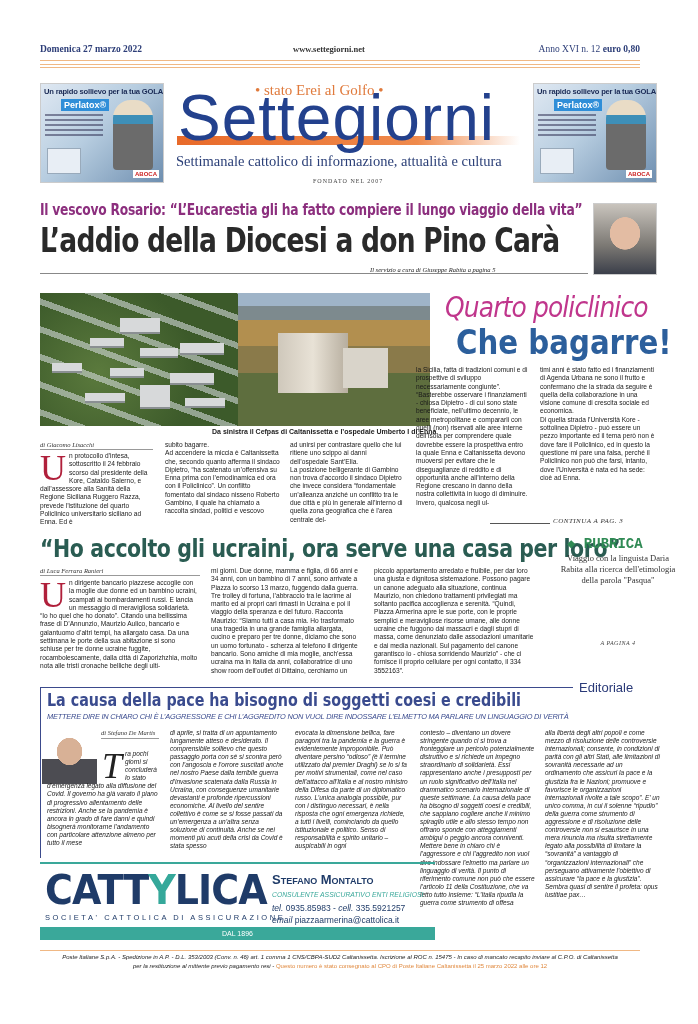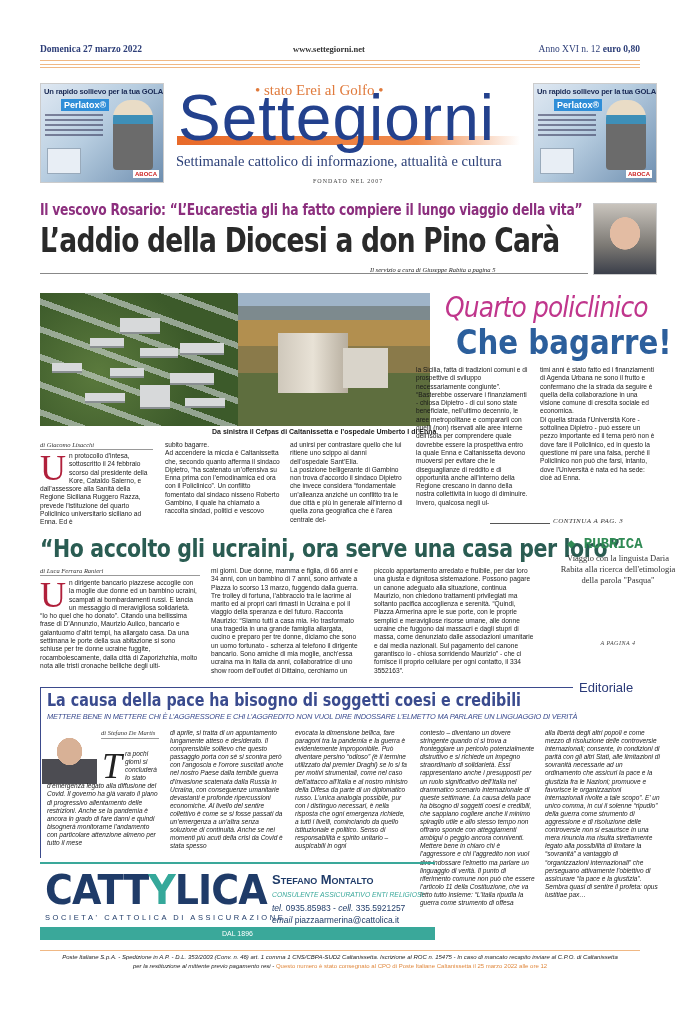--- a/index.html
+++ b/index.html
@@ -167,21 +167,21 @@
 <div class="abs col" style="left:374px;top:567px;width:160px">piccolo appartamento arredato e fruibile, per dar loro una giusta e dignitosa sistemazione. Possono pagare un canone adeguato alla situazione, continua Maurizio, non chiedono trattamenti privilegiati ma soltanto pacifica accoglienza e serenità. “Quindi, Piazza Armerina apre le sue porte, con le proprie semplici e meravigliose risorse umane, alle donne ucraine che fuggono dai massacri e dagli stupri di massa, come denunziato dalle associazioni umanitarie e dai media nazionali. Sul pagamento del canone garantisco io - chiosa sorridendo Maurizio” - che ci fornisce il proprio cellulare per ogni contatto, il 334 3552163”.</div>
 
 <div class="abs rubrica-h">◆ RUBRICA</div>
 <div class="abs rubrica-b">Viaggio con la linguista Daria Rabita alla ricerca dell'etimologia della parola "Pasqua"</div>
 <div class="abs rubrica-p">A PAGINA 4</div>
 
 <div class="abs edit-rule"></div>
 <div class="abs edit-label">Editoriale</div>
 <div class="abs edit-box"></div>
 <div class="abs edit-title">La causa della pace ha bisogno di soggetti coesi e credibili</div>
-<div class="abs edit-sub">METTERE BENE IN METTERE CHI È L’AGGRESSORE E CHI L’AGGREDITO NON VUOL DIRE INDOSSARE L’ELMETTO MA PARLARE UN LINGUAGGIO DI VERITÀ</div>
+<div class="abs edit-sub">METTERE DIRE IN CHIARO CHI È L’AGGRESSORE E CHI L’AGGREDITO NON VUOL DIRE INDOSSARE L’ELMETTO MA PARLARE UN LINGUAGGIO DI VERITÀ</div>
 <div class="abs auth-photo"></div>
 <div class="abs byline" style="left:101px;top:729px;width:58px;white-space:normal;line-height:8px">di Stefano De Martis</div>
 <div class="abs ecol" style="left:47px;top:750px;width:113px"><span class="dropcap" style="color:#222;margin-left:55px">T</span><span>ra pochi giorni si concluderà lo stato d’emergenza legato alla diffusione del Covid. Il governo ha già varato il piano di progressivo allentamento delle restrizioni. Anche se la pandemia è ancora in grado di fare danni e quindi bisognerà monitorarne l’andamento con particolare attenzione almeno per tutto il mese</span></div>
 <div class="abs ecol" style="left:170px;top:729px;width:115px">di aprile, si tratta di un appuntamento lungamente atteso e desiderato. Il comprensibile sollievo che questo passaggio porta con sé si scontra però con l’angoscia e l’orrore suscitati anche nel nostro Paese dalla terribile guerra d’invasione scatenata dalla Russia in Ucraina, con conseguenze umanitarie devastanti e profonde ripercussioni economiche. Al livello del sentire collettivo è come se si fosse passati da un’emergenza a un’altra senza soluzione di continuità. Anche se nei momenti più acuti della crisi da Covid è stata spesso</div>
 <div class="abs ecol" style="left:295px;top:729px;width:115px">evocata la dimensione bellica, fare paragoni tra la pandemia e la guerra è evidentemente improponibile. Può diventare persino “odioso” (è il termine utilizzato dal premier Draghi) se lo si fa per motivi strumentali, come nel caso dell’attacco all’Italia e al nostro ministro della Difesa da parte di un diplomatico russo. L’unica analogia possibile, pur con i distinguo necessari, è nella risposta che ogni emergenza richiede, a tutti i livelli, cominciando da quello istituzionale e politico. Senso di responsabilità e spirito unitario – auspicabili in ogni</div>
 <div class="abs ecol" style="left:420px;top:729px;width:115px">contesto – diventano un dovere stringente quando ci si trova a fronteggiare un pericolo potenzialmente distruttivo e si richiede un impegno straordinario di solidarietà. Essi rappresentano anche i presupposti per un ruolo significativo dell’Italia nel drammatico scenario internazionale di queste settimane. La causa della pace ha bisogno di soggetti coesi e credibili, che sappiano cogliere anche il minimo spiraglio utile e allo stesso tempo non offrano sponde con atteggiamenti ambigui o peggio ancora conniventi. Mettere bene in chiaro chi è l’aggressore e chi l’aggredito non vuol dire indossare l’elmetto ma parlare un linguaggio di verità. Il punto di riferimento comune non può che essere l’articolo 11 della Costituzione, che va letto tutto insieme: “L’Italia ripudia la guerra come strumento di offesa</div>
 <div class="abs ecol" style="left:545px;top:729px;width:115px">alla libertà degli altri popoli e come mezzo di risoluzione delle controversie internazionali; consente, in condizioni di parità con gli altri Stati, alle limitazioni di sovranità necessarie ad un ordinamento che assicuri la pace e la giustizia fra le Nazioni; promuove e favorisce le organizzazioni internazionali rivolte a tale scopo”. E’ un unico comma, in cui il solenne “ripudio” della guerra come strumento di aggressione e di risoluzione delle controversie non si esaurisce in una mera rinuncia ma risulta strettamente legato alla possibilità di limitare la “sovranità” a vantaggio di “organizzazioni internazionali” che perseguano attivamente l’obiettivo di assicurare “la pace e la giustizia”. Sembra quasi di sentire il profeta: opus iustitiae pax…</div>
 
 <div class="abs teal-rule"></div>
 <div class="abs catt-logo"><span>CATT</span><span class="y">Y</span><span>LICA</span></div>

